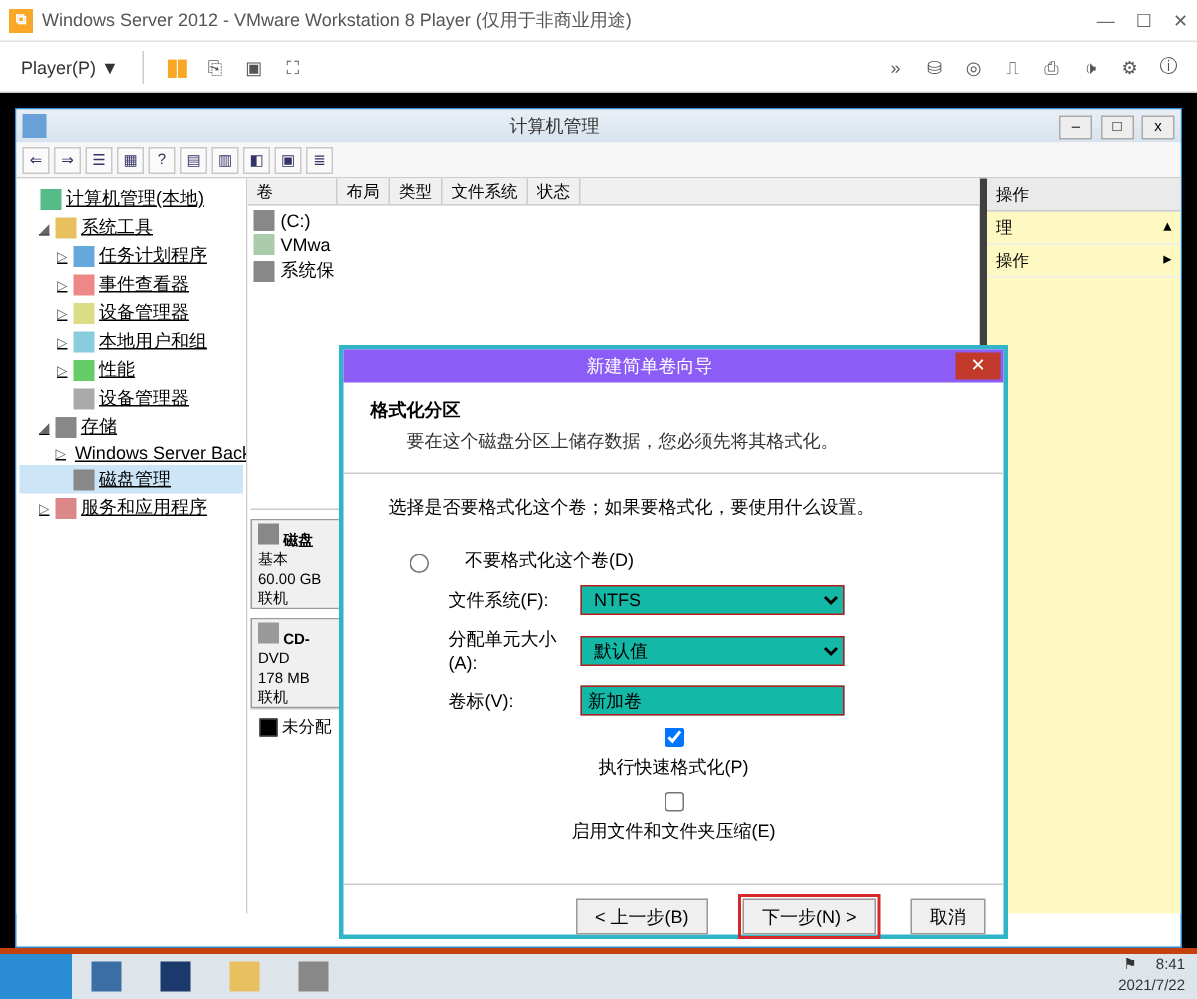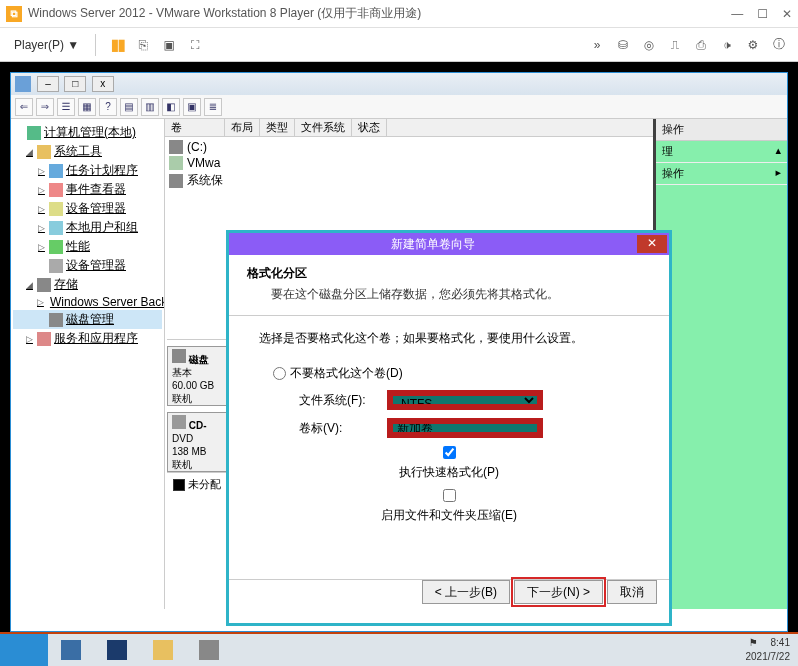--- a/index.html
+++ b/index.html
@@ -49,45 +49,45 @@
 
 .diskbox { position: absolute; left: 2px; top: 220px; right: 4px; border-top: 1px solid #ccc; }
 .dbrow { display: flex; height: 60px; border: 1px solid #999; margin-top: 6px; }
 .dbrow .dbinfo { width: 60px; border-right: 1px solid #999; padding: 2px 4px; font-size: 10px; line-height: 13px; background: #f0f0f0; }
 .dbrow .dbinfo .dicon { width: 14px; height: 14px; background: #888; display: inline-block; }
 .legend { padding: 4px 6px; font-size: 11px; display: flex; gap: 16px; border-top: 1px solid #ccc; }
 .legend .sw { width: 12px; height: 12px; display: inline-block; border: 1px solid #333; vertical-align: middle; margin-right: 3px; }
 .legend .unalloc { background: #000; }
 .legend .primary { background: #2a6db0; }
 
-.actions { width: 134px; border-left: 3px solid #404040; background: #86efac; }
+.actions { width: 134px; border-left: 5px solid #404040; background: #fef9c3; }
 .actions-head { padding: 3px 6px; background: #eaeaea; border-bottom: 1px solid #ccc; font-size: 11px; }
 .actions-row { padding: 3px 6px; font-size: 11px; display: flex; justify-content: space-between; border-bottom: 1px solid #eee; }
 
 
 .wizard { position: absolute; left: 216px; top: 158px; width: 446px; height: 396px; background: #fff; border: 3px solid #2fb4c8; }
 .wizard-title { height: 22px; background: #8b5cf6; color: #fff; display: flex; align-items: center; }
 .wizard-title .t { flex: 1; text-align: center; }
 .wizard-title .x { width: 30px; height: 18px; background: #c0392b; color: #fff; text-align: center; line-height: 16px; margin-right: 2px; }
 .wizard-head { padding: 10px 18px 12px; border-bottom: 1px solid #ccc; }
 .wizard-head .h1 { font-weight: bold; margin-bottom: 4px; }
 .wizard-head .h2 { padding-left: 24px; color: #333; }
 .wizard-body { padding: 14px 30px; }
 .wizard-body .prompt { margin-bottom: 14px; }
-.radio-row { padding: 4px 14px; display: flex; align-items: center; gap: 4px; }
+.radio-row { padding: 4px 14px; display: flex; align-items: flex-end; gap: 24px; }
 .form-row { display: flex; align-items: center; padding: 4px 0; }
 .form-row .lbl { width: 128px; padding-left: 40px; }
-.form-row select, .form-row input.tx { width: 156px; height: 20px; border: 6px solid #b91c1c; font-size: 12px; padding: 0 4px; background: #0f766e; }
+.form-row select, .form-row input.tx { width: 176px; height: 20px; border: 1px solid #b91c1c; font-size: 12px; padding: 0 4px; background: #14b8a6; }
 .chk-row { padding: 4px 40px; display: flex; align-items: center; gap: 5px; flex-direction: column; }
-.wizard-foot { position: absolute; bottom: 0; left: 0; right: 0; height: 44px; border-top: 1px solid #ccc; display: flex; justify-content: flex-end; align-items: flex-start; padding: 0 12px; gap: 4px; }
+.wizard-foot { position: absolute; bottom: 0; left: 0; right: 0; height: 34px; border-top: 1px solid #ccc; display: flex; justify-content: flex-end; align-items: flex-end; padding: 0 12px; gap: 23px; }
 .wizard-foot button { height: 24px; padding: 0 12px; border: 1px solid #999; background: #efefef; font-size: 12px; }
 .wizard-foot .highlight { outline: 2px solid #d62828; outline-offset: 1px; }
 
 
-.taskbar { position: absolute; bottom: 0; left: 0; right: 0; height: 34px; background: #dde4ea; border-top: 2px solid #c2410c; display: flex; align-items: center; }
+.taskbar { position: absolute; bottom: 0; left: 0; right: 0; height: 34px; background: #dde4ea; border-top: 4px solid #c2410c; display: flex; align-items: center; }
 .taskbar .start { width: 48px; height: 100%; background: #2a8dd4; }
 .taskbar .tb-app { width: 42px; height: 28px; margin: 0 2px; display: flex; align-items: center; justify-content: center; }
 .taskbar .tray { margin-left: auto; padding: 0 8px; text-align: right; font-size: 10px; line-height: 12px; color: #333; }
 .taskbar .flag { width: 14px; height: 14px; display: inline-block; margin-right: 10px; }
 
 input[type=radio], input[type=checkbox] { margin: 0; }
 </style>
 </head>
 <body>
 
@@ -118,20 +118,21 @@
   <span class="tb-icon">⚙</span>
   <span class="tb-icon">ⓘ</span>
 </div>
 
 <div class="guest">
   <div class="guest-inner">
 
     <div class="mmc">
       <div class="mmc-title">
         <span class="icon"></span>
+        <span class="t">计算机管理</span>
         <span class="btns">
           <span>–</span>
           <span>□</span>
           <span>x</span>
         </span>
       </div>
       <div class="mmc-tb">
         <span class="tb">⇐</span>
         <span class="tb">⇒</span>
         <span class="tb">☰</span>
@@ -228,21 +229,21 @@
             <div class="vol-row">
                 <span class="ic" style="background:#888"></span>
                 <span>系统保</span>
               </div>
           </div>
           <div class="diskbox">
             <div class="dbrow">
               <div class="dbinfo"><span class="dicon"></span> <b>磁盘</b><br><span>基本</span><br><span>60.00 GB</span><br><span>联机</span></div>
             </div>
             <div class="dbrow">
-              <div class="dbinfo"><span class="dicon" style="background:#999"></span> <b>CD-</b><br><span>DVD</span><br><span>138 MB</span><br><span>联机</span></div>
+              <div class="dbinfo"><span class="dicon" style="background:#999"></span> <b>CD-</b><br><span>DVD</span><br><span>178 MB</span><br><span>联机</span></div>
             </div>
             <div class="legend">
               <span><span class="sw unalloc"></span><span>未分配</span></span>
               <span><span class="sw primary"></span><span>主分区</span></span>
             </div>
           </div>
         </div>
 
         <div class="actions">
           <div class="actions-head">操作</div>
@@ -269,20 +270,24 @@
       </div>
       <div class="wizard-body">
         <div class="prompt">选择是否要格式化这个卷；如果要格式化，要使用什么设置。</div>
         <div class="radio-row">
           <input type="radio" name="fmt" style="">
           <span>不要格式化这个卷(D)</span>
         </div>
         <div class="form-row">
           <span class="lbl">文件系统(F):</span>
           <select><option>NTFS</option></select>
+        </div>
+        <div class="form-row">
+          <span class="lbl">分配单元大小(A):</span>
+          <select><option>默认值</option></select>
         </div>
         <div class="form-row">
           <span class="lbl">卷标(V):</span>
           <input class="tx" value="新加卷" style="">
         </div>
         <div class="chk-row">
           <input type="checkbox" checked="" style="">
           <span>执行快速格式化(P)</span>
         </div>
         <div class="chk-row">

